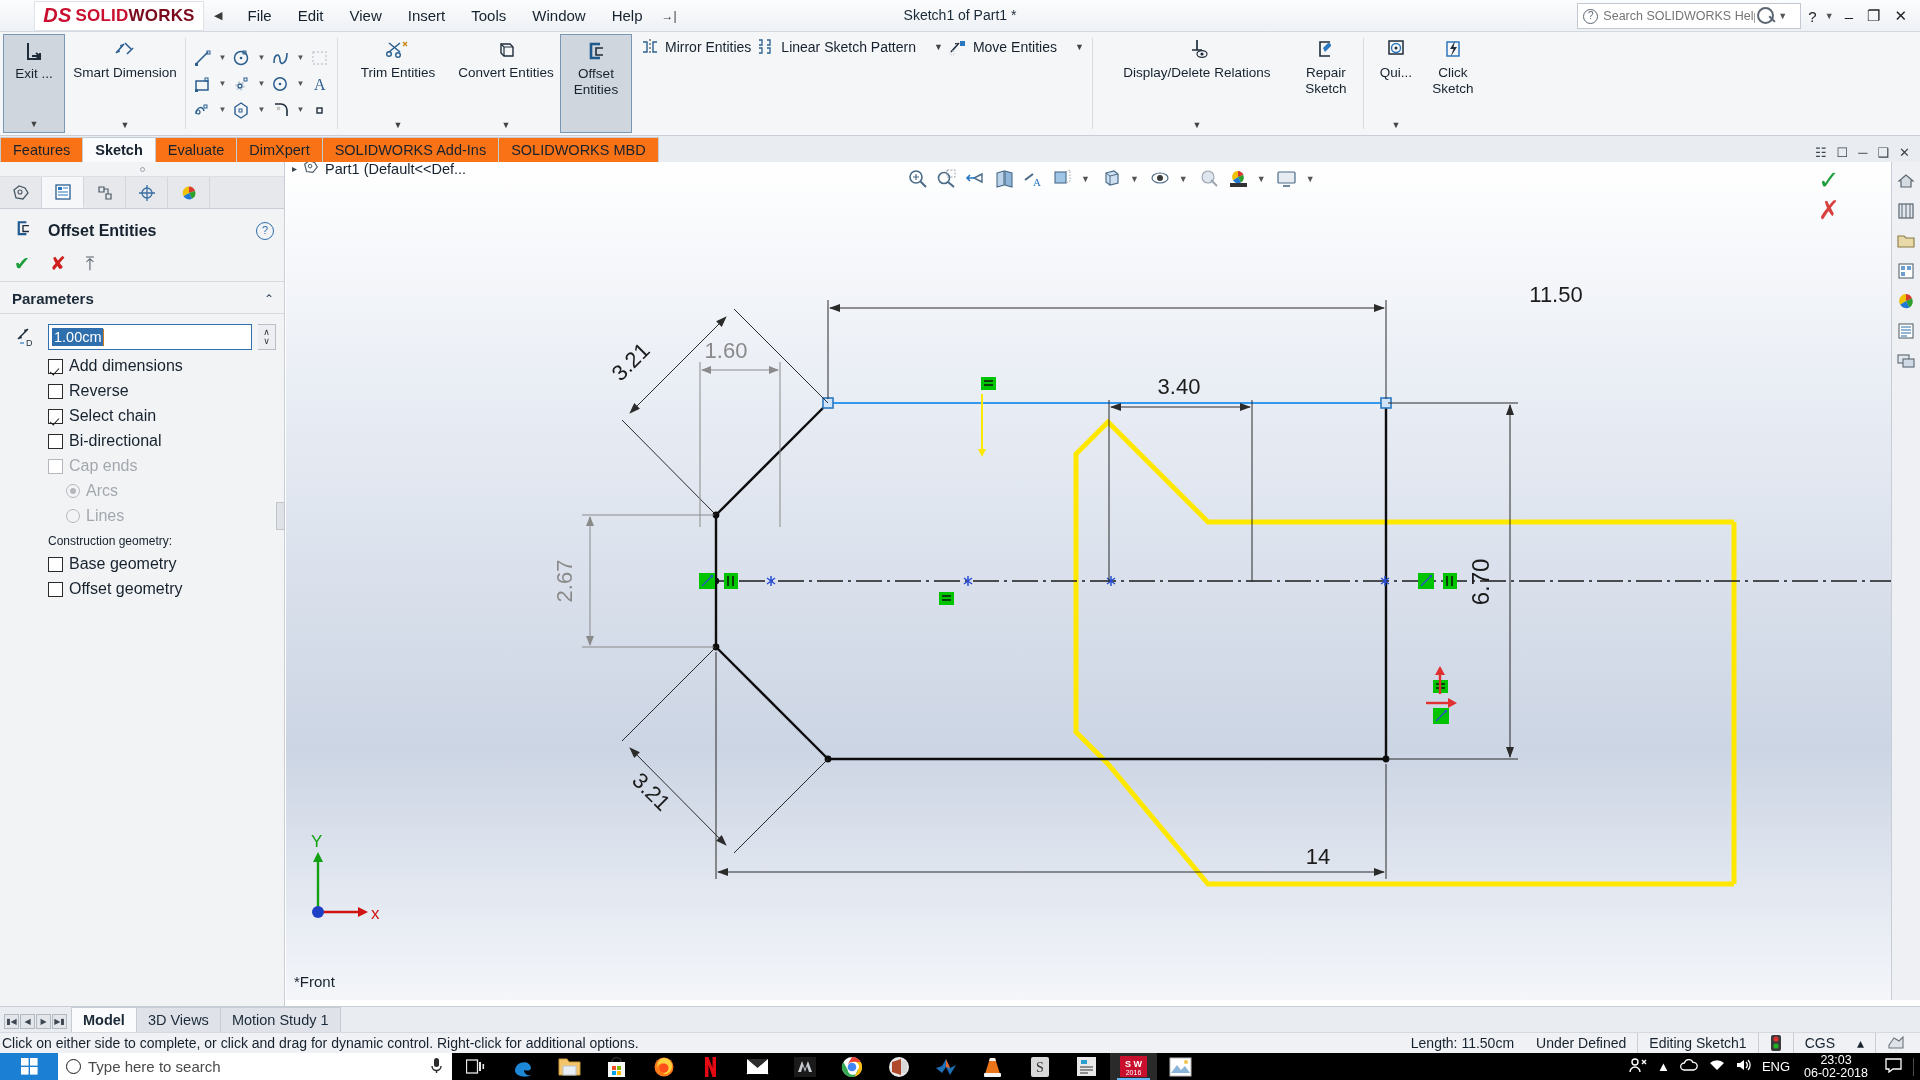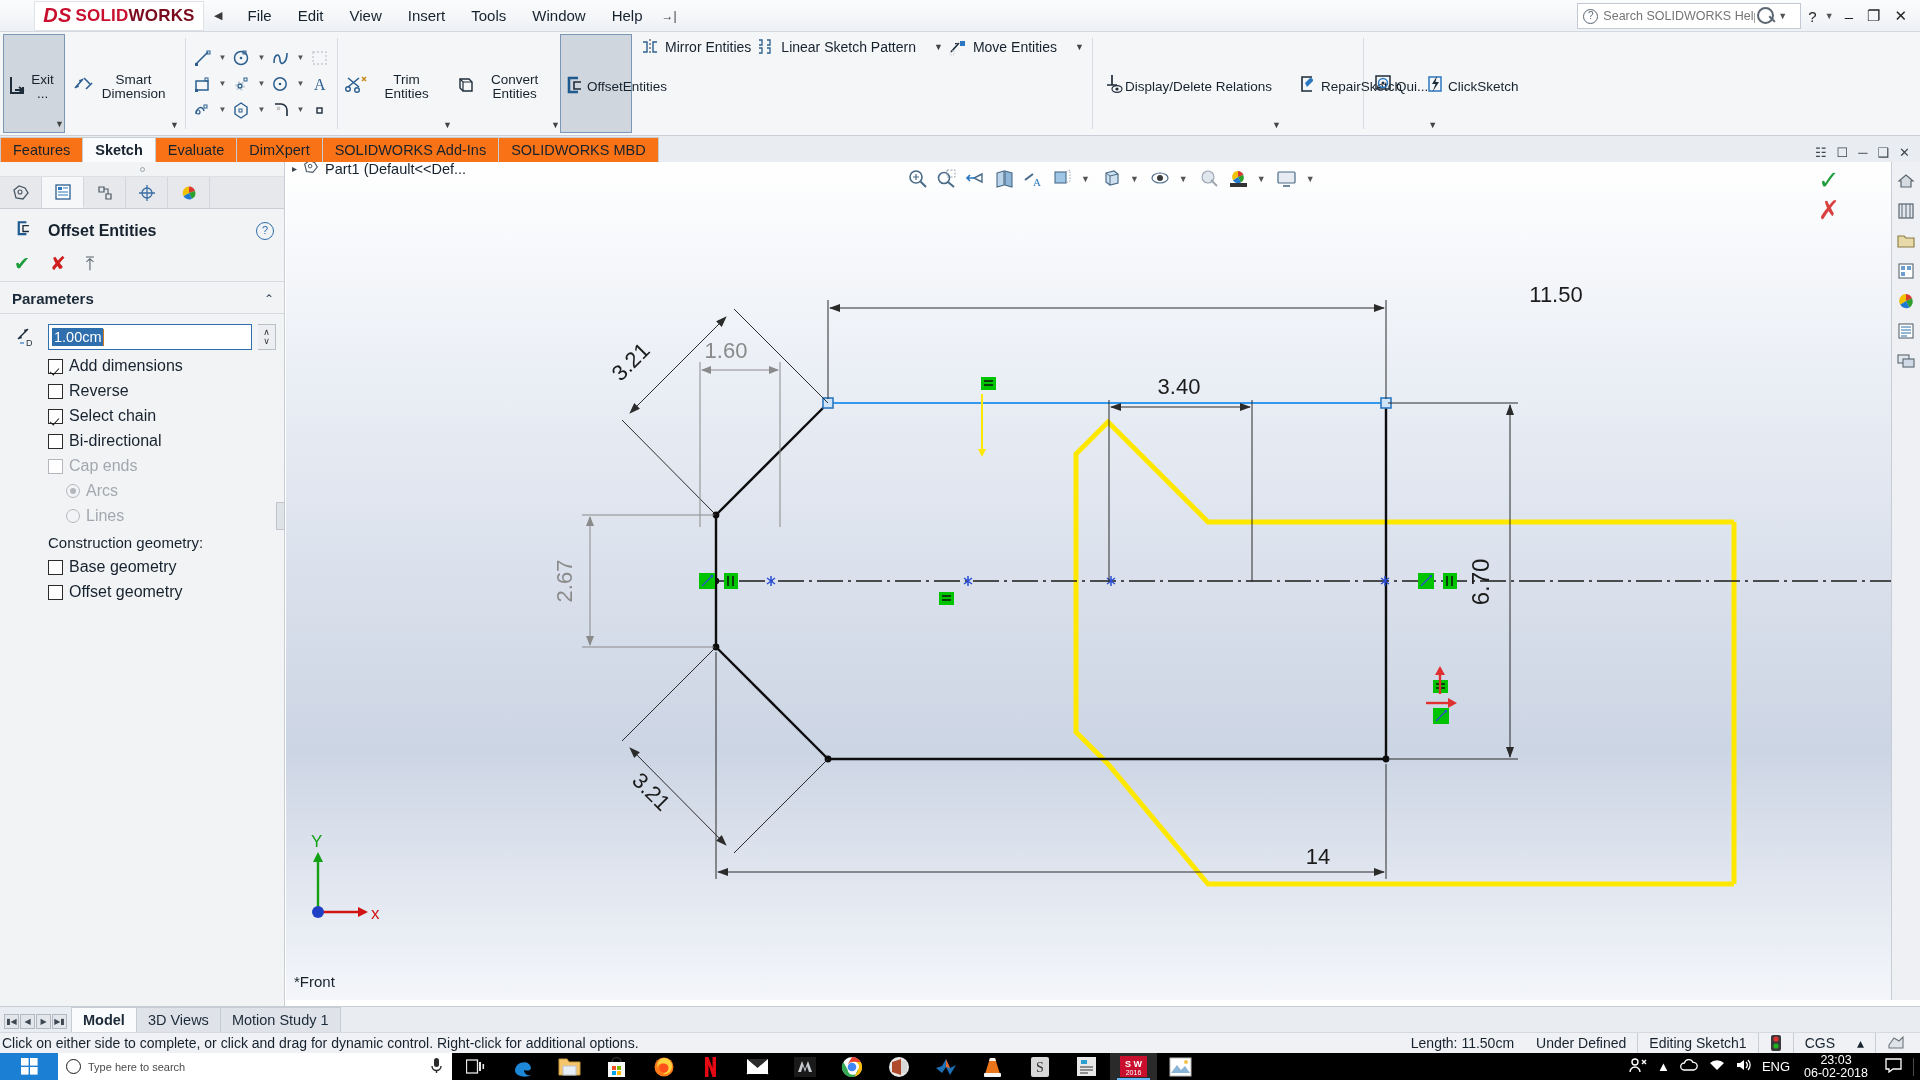--- a/index.html
+++ b/index.html
@@ -56,21 +56,21 @@
 
   
   .ribbon{
     position:absolute; left:0; top:32px; width:1920px; height:104px;
     background:#f5f6f8; border-bottom:1px solid #c9ced6;
     display:flex; align-items:stretch;
   }
   .rgroup{ display:flex; align-items:stretch; padding:2px 3px; }
   .rsep{ width:1px; background:#d8dce2; margin:6px 3px; }
   .bigbtn{
-    width:62px; display:flex; flex-direction:row; align-items:center;
+    width:62px; display:flex; flex-direction:column; align-items:center;
     padding-top:4px; cursor:default; position:relative;
   }
   .bigbtn.wide{ width:108px;}
   .bigbtn.mid{ width:72px;}
   .bigbtn .lbl{ font-size:13.5px; text-align:center; line-height:14px; color:#16222e; margin-top:2px;}
   .bigbtn .drop{ font-size:9px; color:#444; margin-top:auto; padding-bottom:3px;}
   .bigbtn.sel{ background:#cfd6dd; border:1px solid #7a97b5; }
   .ico{ width:26px; height:26px; position:relative; display:block;}
   .ico svg{ display:block; }
 
@@ -143,21 +143,21 @@
   .cbrow{ display:flex; align-items:center; margin-top:7px; padding-left:40px;}
   .cbrow.sub{ padding-left:58px;}
   .cb{ width:15px;height:15px;border:1.4px solid #2b2b2b;background:#fff; position:relative; margin-right:6px;}
   .cb.dis{ border-color:#b4b8be;}
   .cb.on::after{ content:""; position:absolute; left:3px; top:6px; width:4px;height:8px;
     border:solid #1b1b1b; border-width:0 1.6px 1.6px 0; transform:rotate(42deg);}
   .rb{ width:14px;height:14px;border:1.4px solid #b4b8be;border-radius:50%; margin-right:6px; position:relative;}
   .rb.on::after{ content:""; position:absolute; left:3px; top:3px; width:6px;height:6px;border-radius:50%;background:#b4b8be;}
   .cblbl{ font-size:16px; color:#16222e;}
   .cblbl.dis{ color:#a3a8af;}
-  .constr{ font-size:15px; margin-top:9px; padding-left:40px; color:#16222e;}
+  .constr{ font-size:12px; margin-top:9px; padding-left:40px; color:#16222e;}
 
   .lp-handle{ position:absolute; right:-1px; top:340px; width:9px; height:28px;
     background:#dfe2e7; border:1px solid #bfc5cd;}
 
   
   .tree{
     position:absolute; left:292px; top:158px; display:flex; align-items:center; gap:5px;
     font-size:14.5px; color:#16222e;
   }
   .tree .exp{ font-size:10px; color:#39424c; }
@@ -205,21 +205,21 @@
   .sb-right .cell{ padding:0 11px; border-left:1px solid #c9ced6; height:21px; display:flex; align-items:center;}
   .sb-right .cell.nb{ border-left:0;}
 
   
   .taskbar{
     position:absolute; left:0; bottom:0; width:1920px; height:27px;
     background:#000; display:flex; align-items:center;
   }
   .startbtn{ width:58px; height:27px; background:#1b7fd4; display:flex; align-items:center; justify-content:center;}
   .srchfield{ width:394px; height:27px; background:#fff; display:flex; align-items:center; padding-left:8px; gap:7px;}
-  .srchfield .ph{ font-size:11px; color:#4a4a4a;}
+  .srchfield .ph{ font-size:15px; color:#4a4a4a;}
   .srchfield .circ{ width:15px;height:15px;border:1.6px solid #1a1a1a;border-radius:50%;}
   .mic{ margin-left:auto; margin-right:9px; }
   .tbicons{ display:flex; align-items:center; height:27px; }
   .tbi{ width:47px; height:27px; display:flex; align-items:center; justify-content:center; position:relative;}
   .tbi.act{ background:#2a2a2a; }
   .tbi.act::after{ content:""; position:absolute; left:7px; right:7px; bottom:0; height:2px; background:#64b5f6;}
   .tray{ margin-left:auto; display:flex; align-items:center; height:27px; color:#fff; gap:9px; padding-right:6px;}
   .tray .t{ font-size:13px; color:#fff;}
   .clock{ font-size:12.5px; line-height:13px; text-align:center; color:#fff; padding:0 5px;}
   .actioncenter{ width:22px; text-align:center;}
@@ -240,20 +240,21 @@
     <div class="menubar">
       <div class="mi">File</div>
       <div class="mi">Edit</div>
       <div class="mi">View</div>
       <div class="mi">Insert</div>
       <div class="mi">Tools</div>
       <div class="mi">Window</div>
       <div class="mi">Help</div>
       <span class="menu-pin">→|</span>
     </div>
+    <div class="doc-title">Sketch1 of Part1 *</div>
     <div class="tb-right">
       <div class="searchbox">
         <div class="qmark">?</div>
         <input placeholder="Search SOLIDWORKS Help" style="">
         <span class="mag"></span>
         <span class="caretmini">▼</span>
       </div>
       <span class="tb-btn">?</span>
       <span class="caretmini">▼</span>
       <span class="tb-btn">–</span>

